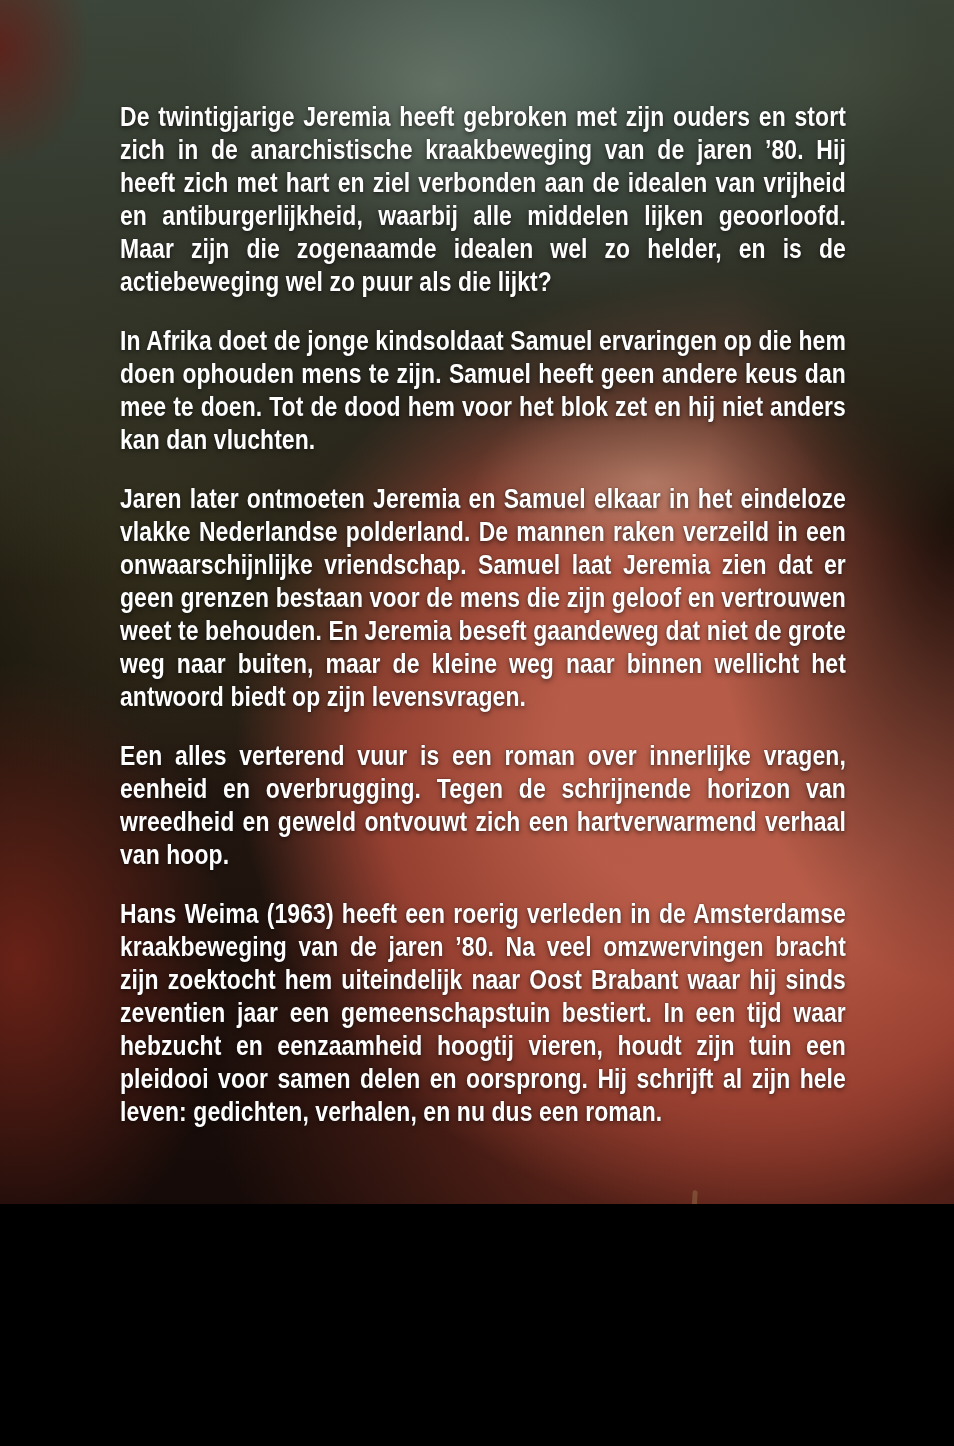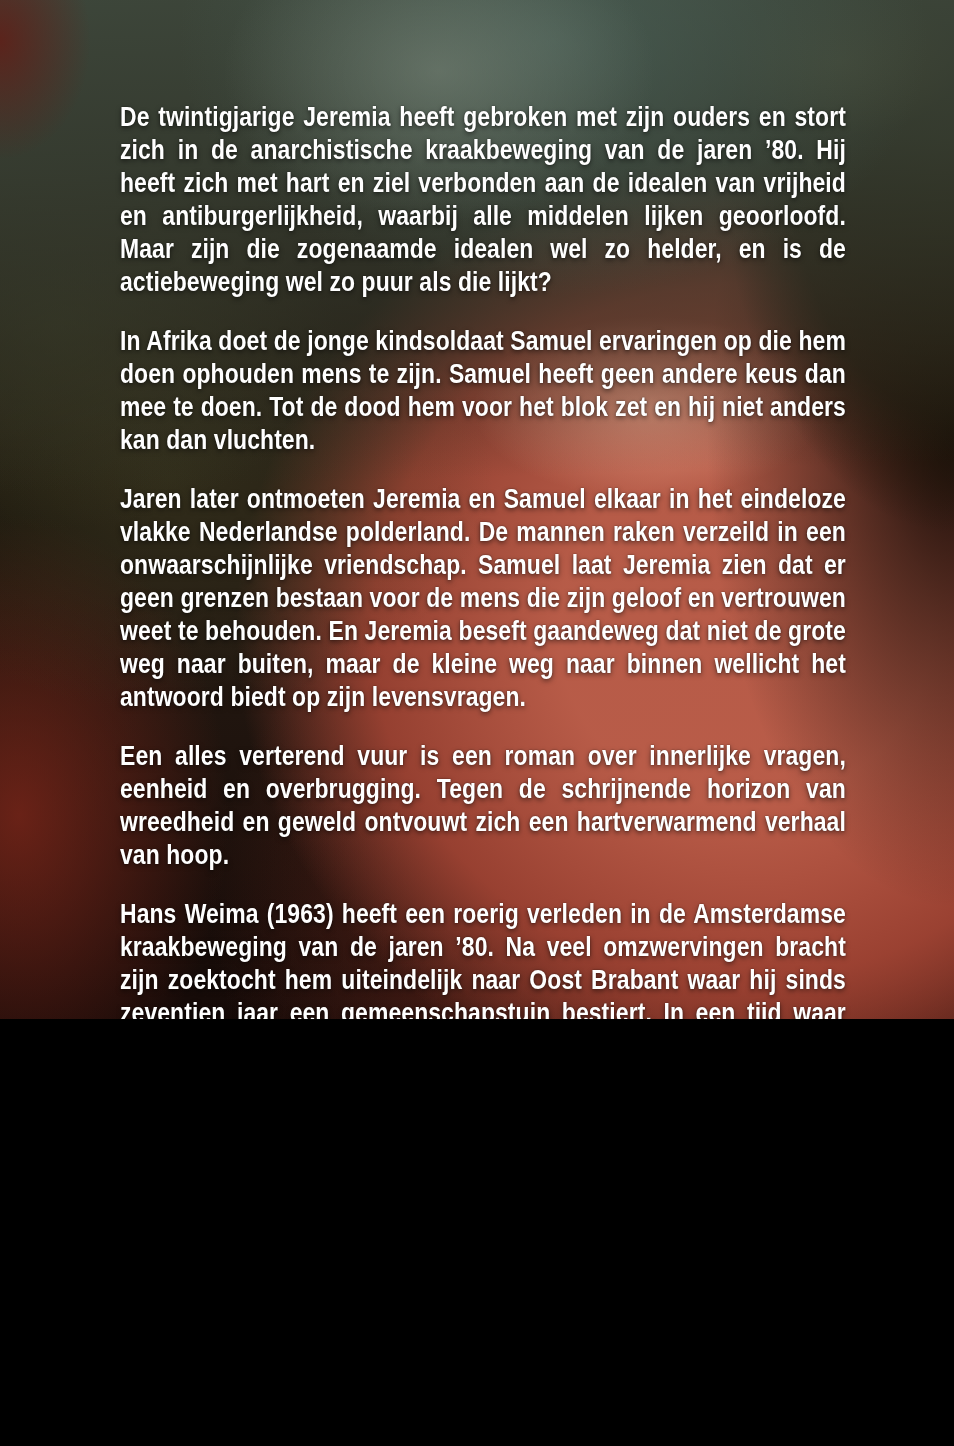--- a/index.html
+++ b/index.html
@@ -1,18 +1,18 @@
 <!DOCTYPE html>
 <html style="--text: #ffffff; --barcode-background: #ffffff; --barcode-bars: #000000;"><head>
 <meta charset="utf-8">
 <style>
   html,body{margin:0;padding:0;background:#000;}
   .cover{
     position:relative;
-    width:954px;height:1019px;
+    width:954px;height:1204px;
     overflow:hidden;
     font-family:"Liberation Sans",sans-serif;
     background-color:#241a12;
     background-image:
       
       radial-gradient(130px 170px at 0% 4%, rgba(105,22,16,.70), rgba(105,22,16,0) 70%),
       
       radial-gradient(300px 210px at 46% 7%, rgba(132,144,130,.50), rgba(132,144,130,0) 72%),
       
       radial-gradient(500px 340px at 58% 4%, rgba(78,104,96,.62), rgba(78,104,96,0) 75%),

